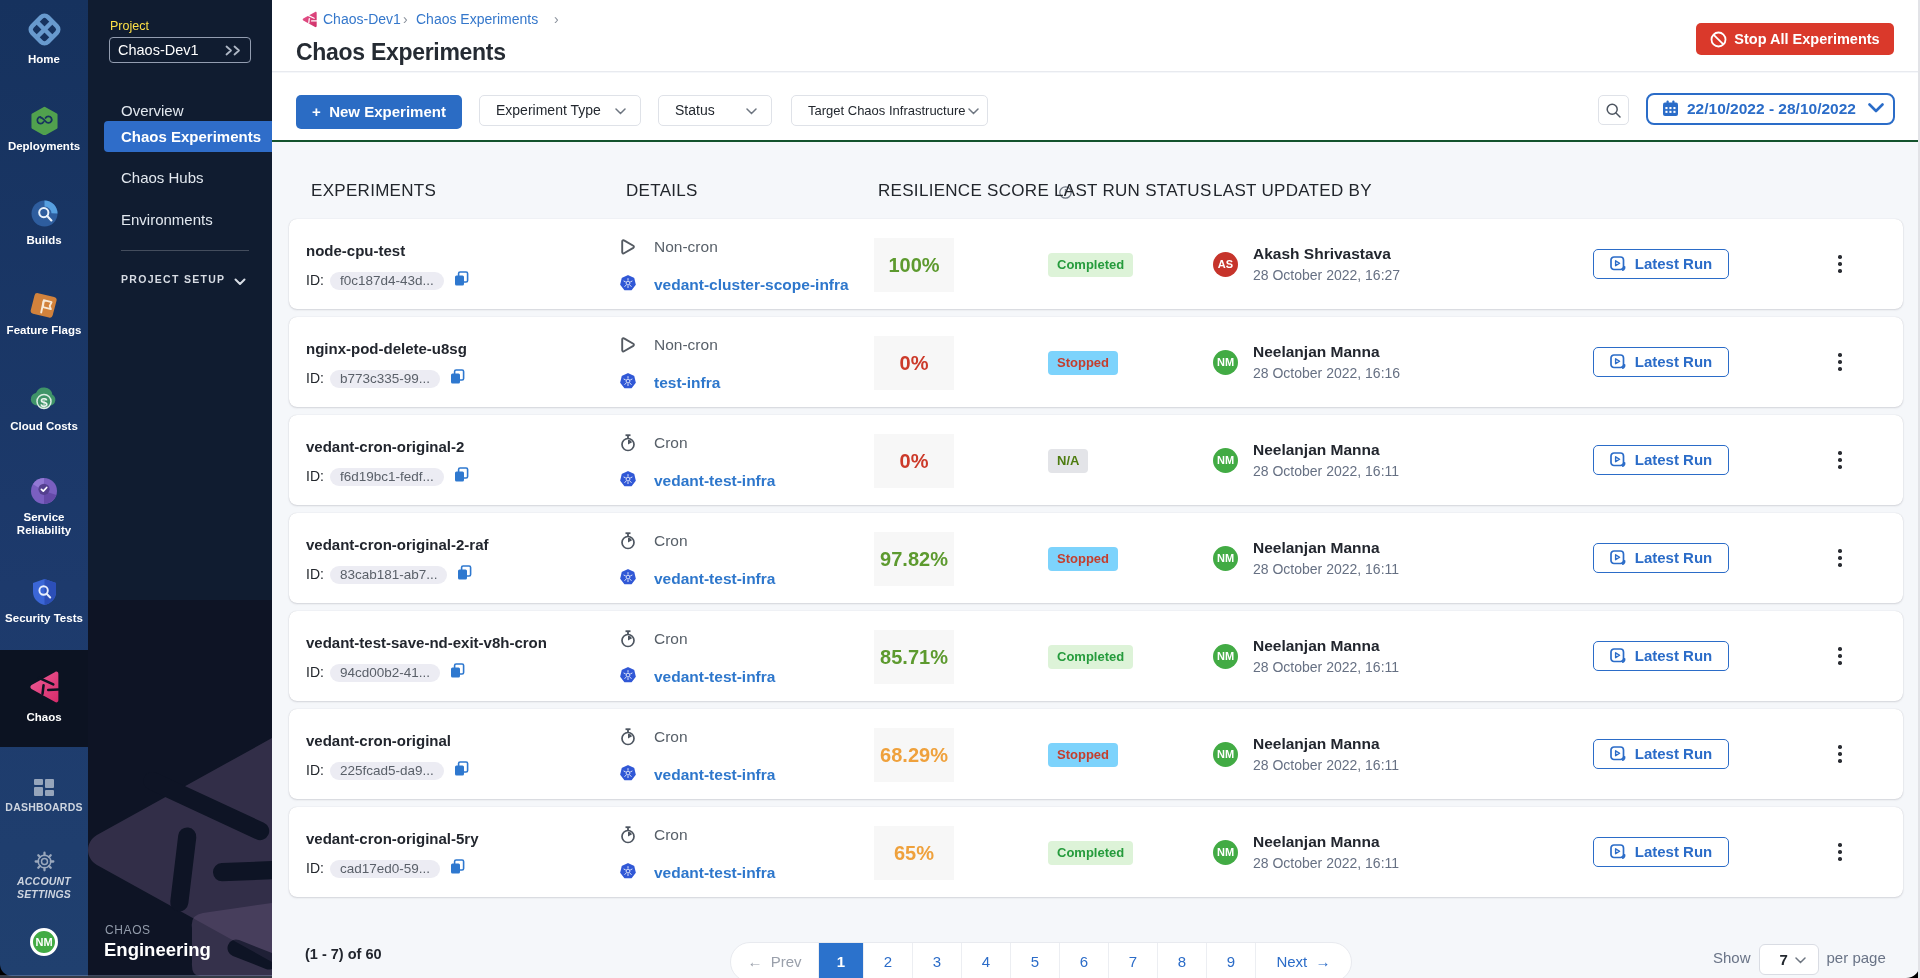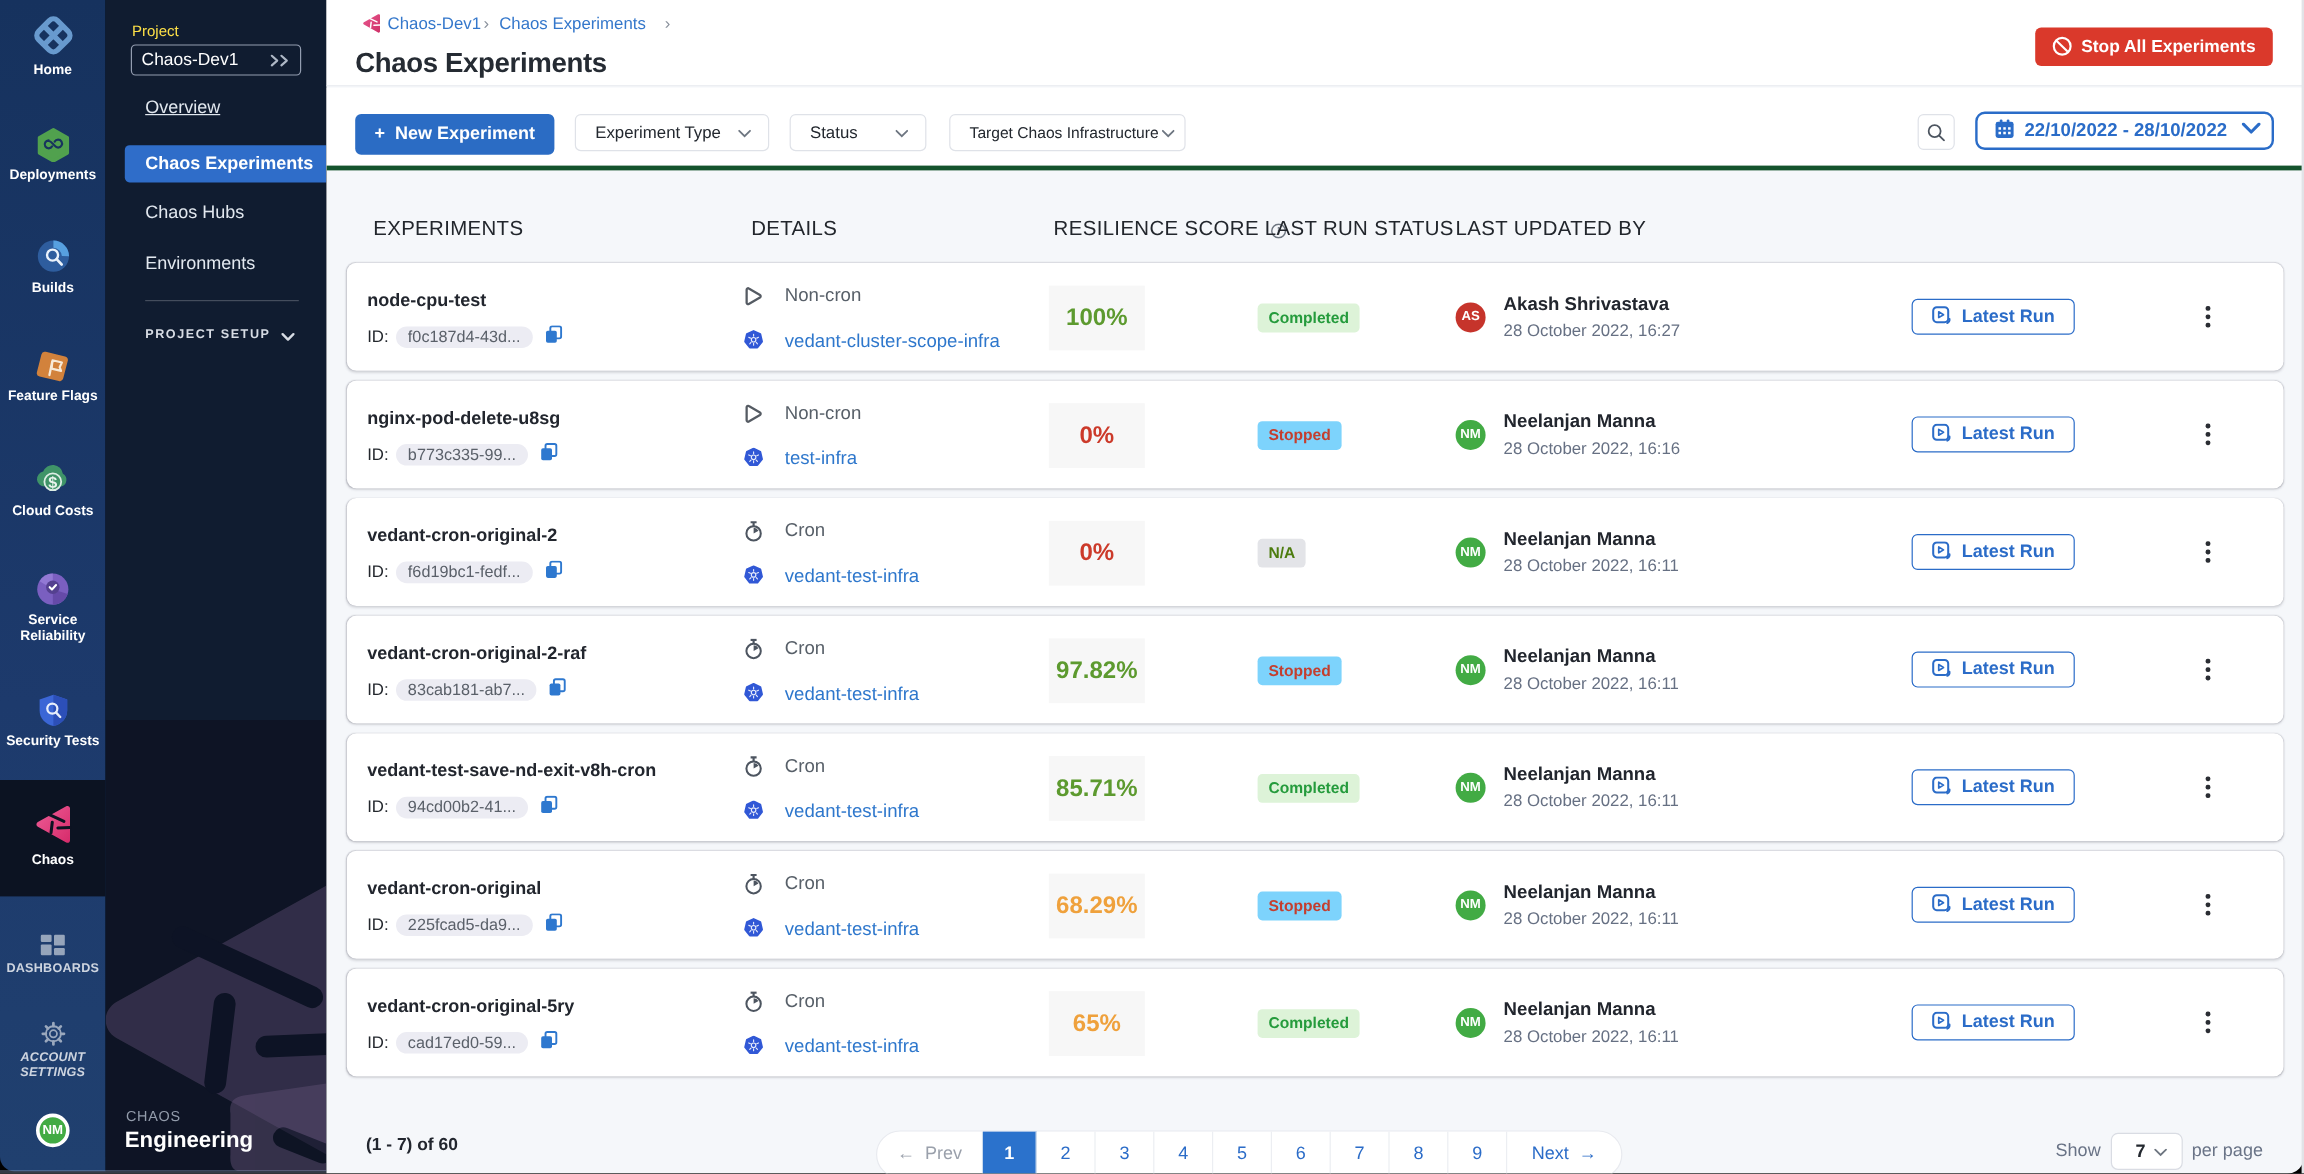--- a/index.html
+++ b/index.html
@@ -19,39 +19,39 @@
 .pnav{position:absolute;left:33px;font-size:15px;color:#e2e8ef;}
 .pactive{position:absolute;left:16px;top:121px;width:168px;height:31px;background:#2f6dc9;border-radius:4px 0 0 4px;color:#fff;font-weight:600;font-size:15px;line-height:31px;padding-left:17px;}
 .pdivider{position:absolute;left:33px;top:250px;width:128px;height:1px;background:rgba(255,255,255,.22);}
 .psetup{position:absolute;left:33px;top:273px;font-size:10.5px;font-weight:bold;color:#d7dce4;letter-spacing:1.3px;}
 .psetupchev{position:absolute;left:146px;top:272px;}
 .pbot1{position:absolute;left:17px;top:923px;font-size:12px;color:#939cab;letter-spacing:.6px;}
 .pbot2{position:absolute;left:16px;top:939px;font-size:18.5px;font-weight:bold;color:#fff;}
 
 #main{position:absolute;left:272px;top:0;width:1648px;height:978px;background:#f5f7fa;border-radius:0 0 14px 0;overflow:hidden;}
 #pagehead{position:absolute;left:0;top:0;width:1648px;height:72px;background:#fff;border-bottom:1px solid #e8eaef;}
-#toolbar{position:absolute;left:0;top:73px;width:1648px;height:69px;background:#fff;border-bottom:4px solid #14532d;}
+#toolbar{position:absolute;left:0;top:73px;width:1648px;height:69px;background:#fff;border-bottom:2px solid #14532d;}
 .crumb{position:absolute;top:11px;font-size:14px;}
 .bluelink{color:#3477cb;}
 .greychev{color:#8a919c;}
 #title{position:absolute;left:24px;top:39px;font-size:23px;font-weight:bold;color:#252b33;letter-spacing:-.3px;}
 #stopbtn{position:absolute;left:1424px;top:23px;width:198px;height:32px;background:#da392b;border-radius:5px;color:#fff;font-weight:bold;font-size:14.5px;line-height:32px;text-align:center;}
 #newbtn{position:absolute;left:24px;top:22px;width:166px;height:34px;background:#2b6cc4;border-radius:5px;color:#fff;font-weight:bold;font-size:15px;line-height:34px;text-align:center;}
 .dd{position:absolute;top:22px;height:31px;background:#fff;border:1px solid #dfe2e8;border-radius:5px;font-size:14px;color:#23282f;line-height:29px;padding-left:16px;}
 .ddchev{position:absolute;top:0;color:#6e7681;}
 #searchbox{position:absolute;left:1326px;top:22px;width:31px;height:30px;border:1px solid #dfe2e8;border-radius:5px;background:#fff;}
 #datebox{position:absolute;left:1374px;top:20px;width:249px;height:32px;border:2px solid #2a6cc8;border-radius:8px;background:#fff;color:#2a6cc8;font-weight:bold;font-size:15.5px;line-height:28px;}
 
 .th{position:absolute;top:181px;font-size:17px;font-weight:normal;color:#22262c;letter-spacing:.3px;}
 .card{position:absolute;left:17px;width:1614px;height:90px;background:#fff;border-radius:8px;box-shadow:0 0 1px rgba(40,41,61,.2),0 1px 2px rgba(96,97,112,.2);}
 .ename{position:absolute;left:17px;top:23px;font-size:15px;font-weight:bold;color:#22262e;}
 .eid{position:absolute;left:17px;top:52px;font-size:14px;color:#23272d;line-height:18px;}
 .idpill{display:inline-block;background:#ececf3;border-radius:9px;color:#5a6069;font-size:13.5px;padding:0 10px;margin-left:6px;height:18px;line-height:18px;}
 .dline1{position:absolute;left:365px;top:19px;font-size:15.5px;color:#586069;}
-.dline2{position:absolute;left:365px;top:57px;font-size:15.5px;color:#2e77cc;}
+.dline2{position:absolute;left:365px;top:57px;font-size:15.5px;color:#2e77cc;font-weight:bold;}
 .dicon1{position:absolute;left:331px;top:19px;}
 .dicon2{position:absolute;left:331px;top:56px;}
 .score{position:absolute;left:585px;top:19px;width:80px;height:54px;background:#f7f7f7;text-align:center;font-size:20px;font-weight:bold;line-height:54px;}
 .sgreen{color:#5d9a2f;}.sred{color:#cc3a2a;}.samber{color:#efa13c;}
 .pill{position:absolute;left:759px;top:34px;height:24px;border-radius:4px;font-size:13px;font-weight:bold;line-height:24px;padding:0 9px;}
 .pgreen{background:#ddf3d8;color:#259b3c;}
 .pred{background:#7dd3fc;color:#c43e2e;}
 .pgrey{background:#e3e4e8;color:#4d7c0f;}
 .avatar{position:absolute;left:924px;top:33px;width:25px;height:25px;border-radius:50%;color:#fff;font-size:11px;font-weight:bold;text-align:center;line-height:25px;}
 .ared{background:#c6342b;}
@@ -169,21 +169,21 @@
         </g>
         <g opacity="0.5">
           <path d="M104 928 Q102 915 115 913 L184 903 V976 H112 Q103 976 104 962 Z" fill="#5d4e71"></path>
           <path d="M148 948 L181 961" stroke="#0e1425" stroke-width="17" stroke-linecap="round"></path>
         </g>
       </svg>
     <div class="plabel">Project</div>
     <div class="pselect">Chaos-Dev1<svg width="17" height="11" viewBox="0 0 17 11" style="position:absolute;right:8px;top:7px;">
           <path d="M1.5 1.5L6 5.5 1.5 9.5M9.5 1.5L14 5.5 9.5 9.5" fill="none" stroke="#aeb7c5" stroke-width="1.8" stroke-linecap="round" stroke-linejoin="round"></path>
         </svg></div>
-    <div class="pnav" style="top:81px;text-decoration:underline;">Overview</div>
+    <div class="pnav" style="top:102px;">Overview</div>
     <div class="pactive">Chaos Experiments</div>
     <div class="pnav" style="top:169px;">Chaos Hubs</div>
     <div class="pnav" style="top:211px;">Environments</div>
     <div class="pdivider"></div>
     <div class="psetup">PROJECT SETUP</div>
     <div class="psetupchev"><svg width="12" height="8" viewBox="0 0 12 8">
           <path d="M1.5 1.5L6 6l4.5-4.5" fill="none" stroke="#d7dce4" stroke-width="2" stroke-linecap="round" stroke-linejoin="round"></path>
         </svg></div>
     <div class="pbot1">CHAOS</div>
     <div class="pbot2">Engineering</div>

